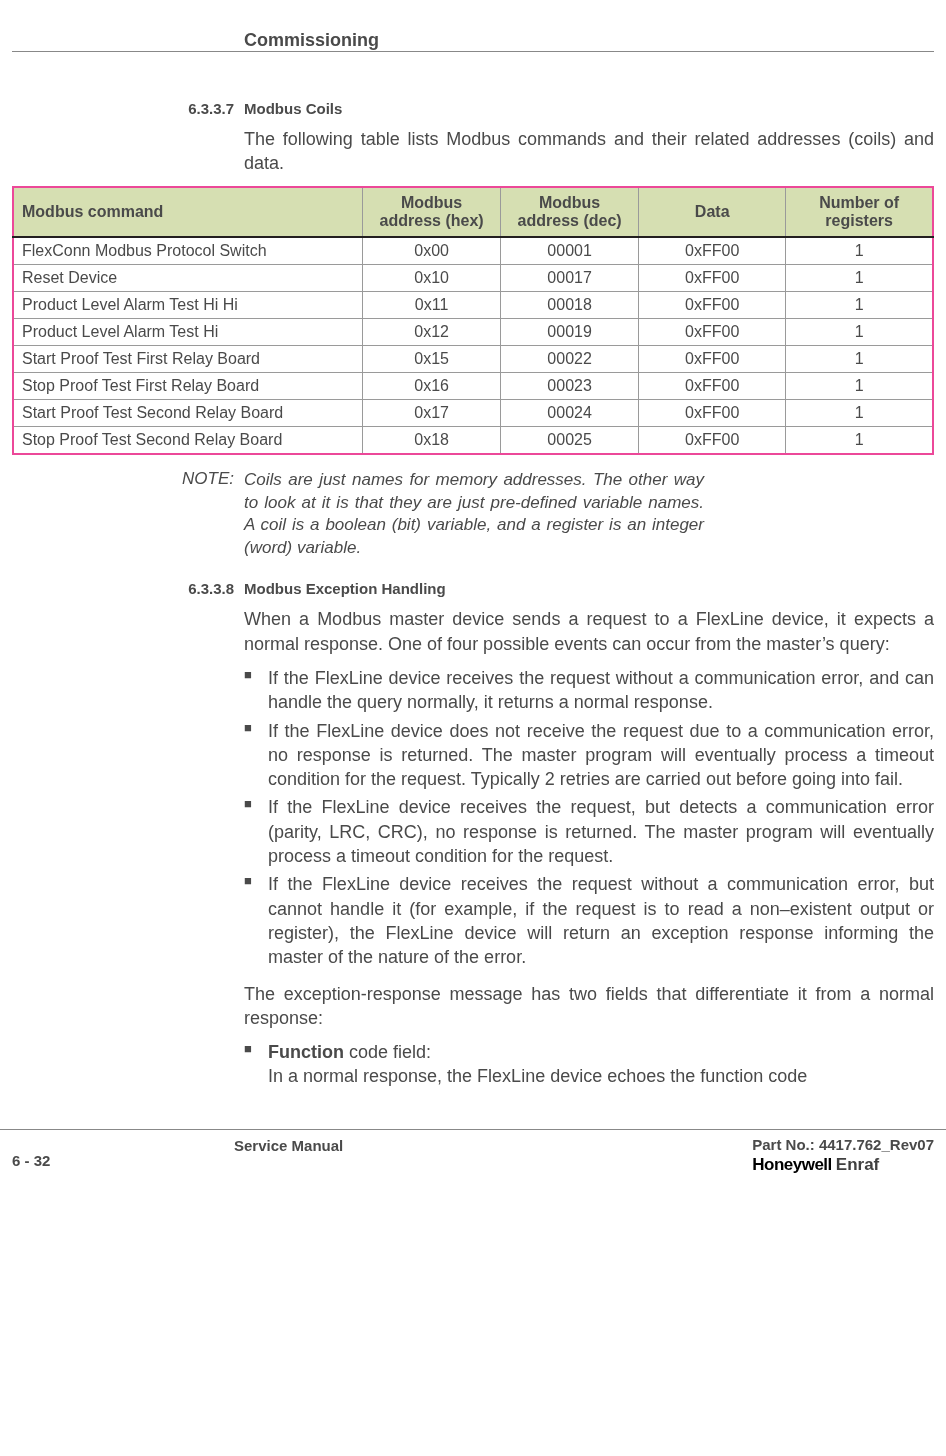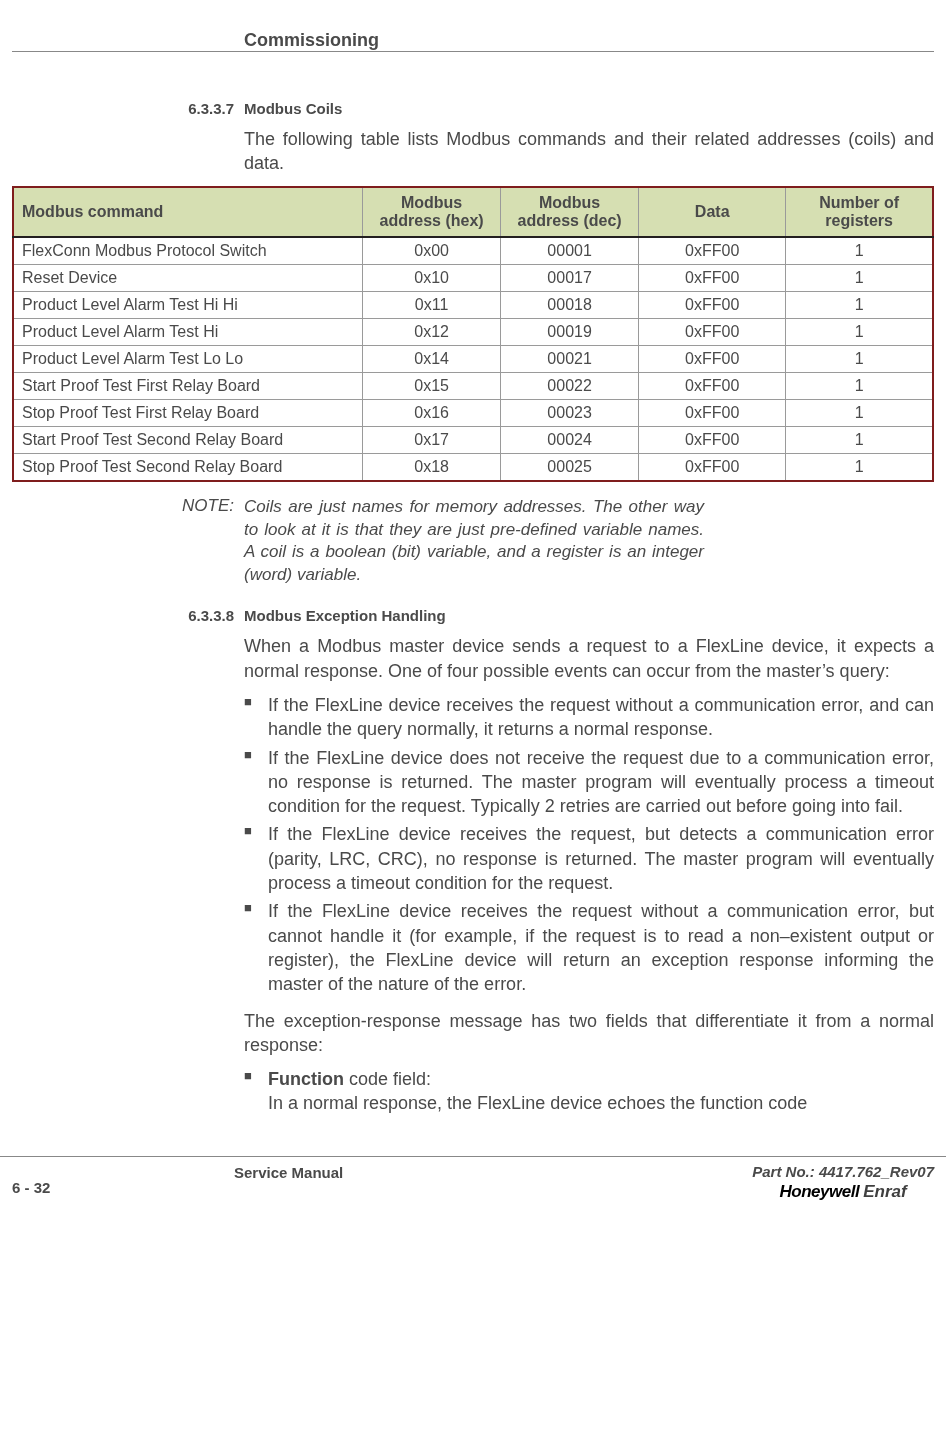--- a/index.html
+++ b/index.html
@@ -43,21 +43,21 @@
     margin-left: 232px;
     font-size: 18px;
     line-height: 1.35;
     text-align: justify;
     margin-bottom: 10px;
   }
   table.modbus {
     border-collapse: collapse;
     width: 100%;
     margin: 4px 0 14px 0;
-    border: 2px solid #7f1d1d;
+    border: 2px solid #ec4899;
   }
   table.modbus th {
     background: #d6dfb2;
     color: #4a4a4a;
     font-weight: bold;
     font-size: 16px;
     padding: 6px 8px;
     text-align: center;
     border: 1px solid #9a9a9a;
   }
@@ -119,23 +119,22 @@
     width: 222px;
     font-weight: bold;
     padding-top: 16px;
   }
   .footer .mid {
     flex: 1;
     font-weight: bold;
     line-height: 1.35;
   }
   .footer .right {
-    text-align: center;
-    font-weight: bold;
-    font-style: italic;
+    text-align: left;
+    font-weight: bold;
   }
   .brand {
     margin-top: 2px;
   }
   .honeywell {
     color: #000000;
     font-weight: bold;
     font-size: 17px;
     letter-spacing: -0.5px;
   }
@@ -203,27 +202,20 @@
           <td>1</td>
         </tr>
         <tr>
           <td>Product Level Alarm Test Hi</td>
           <td>0x12</td>
           <td>00019</td>
           <td>0xFF00</td>
           <td>1</td>
         </tr>
         <tr>
-          <td>Product Level Alarm Test Lo Lo</td>
-          <td>0x14</td>
-          <td>00021</td>
-          <td>0xFF00</td>
-          <td>1</td>
-        </tr>
-        <tr>
           <td>Start Proof Test First Relay Board</td>
           <td>0x15</td>
           <td>00022</td>
           <td>0xFF00</td>
           <td>1</td>
         </tr>
         <tr>
           <td>Stop Proof Test First Relay Board</td>
           <td>0x16</td>
           <td>00023</td>

